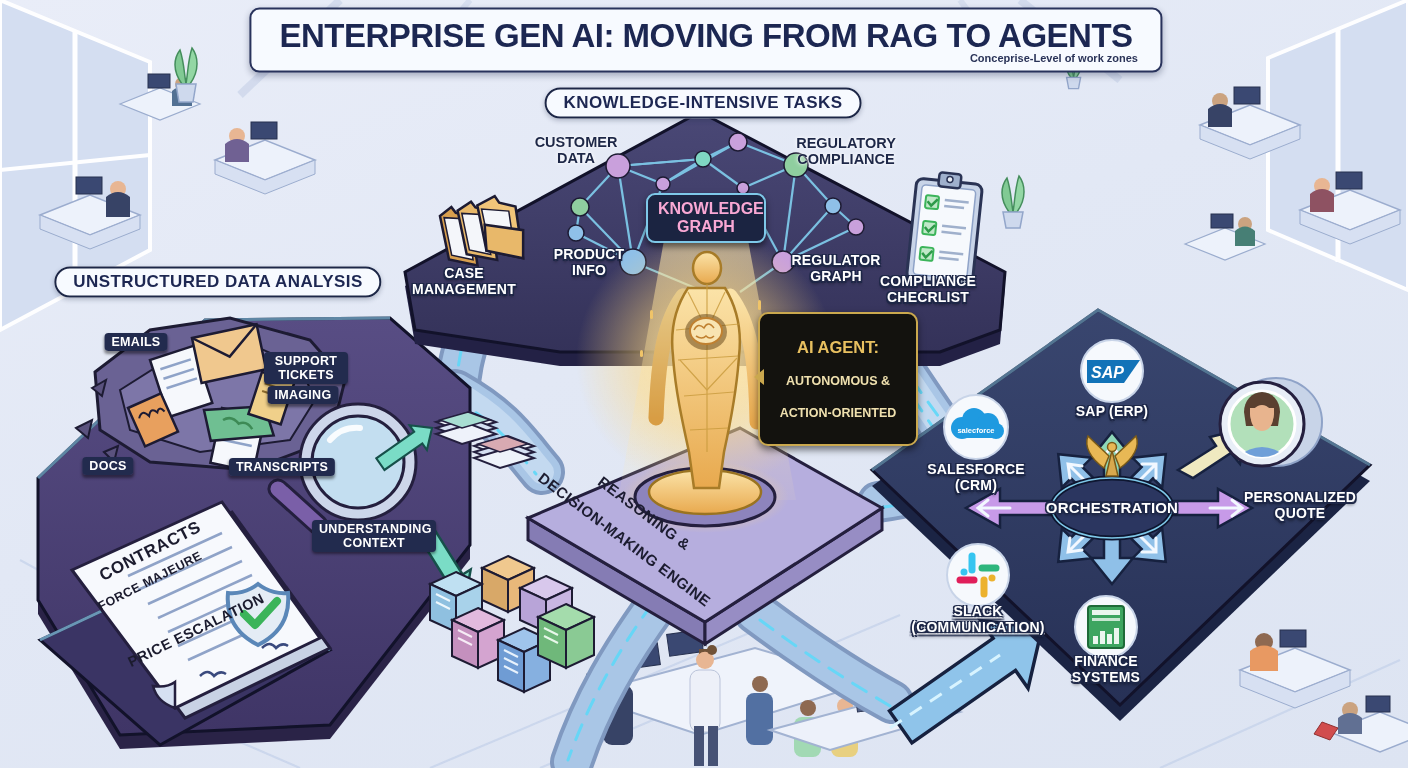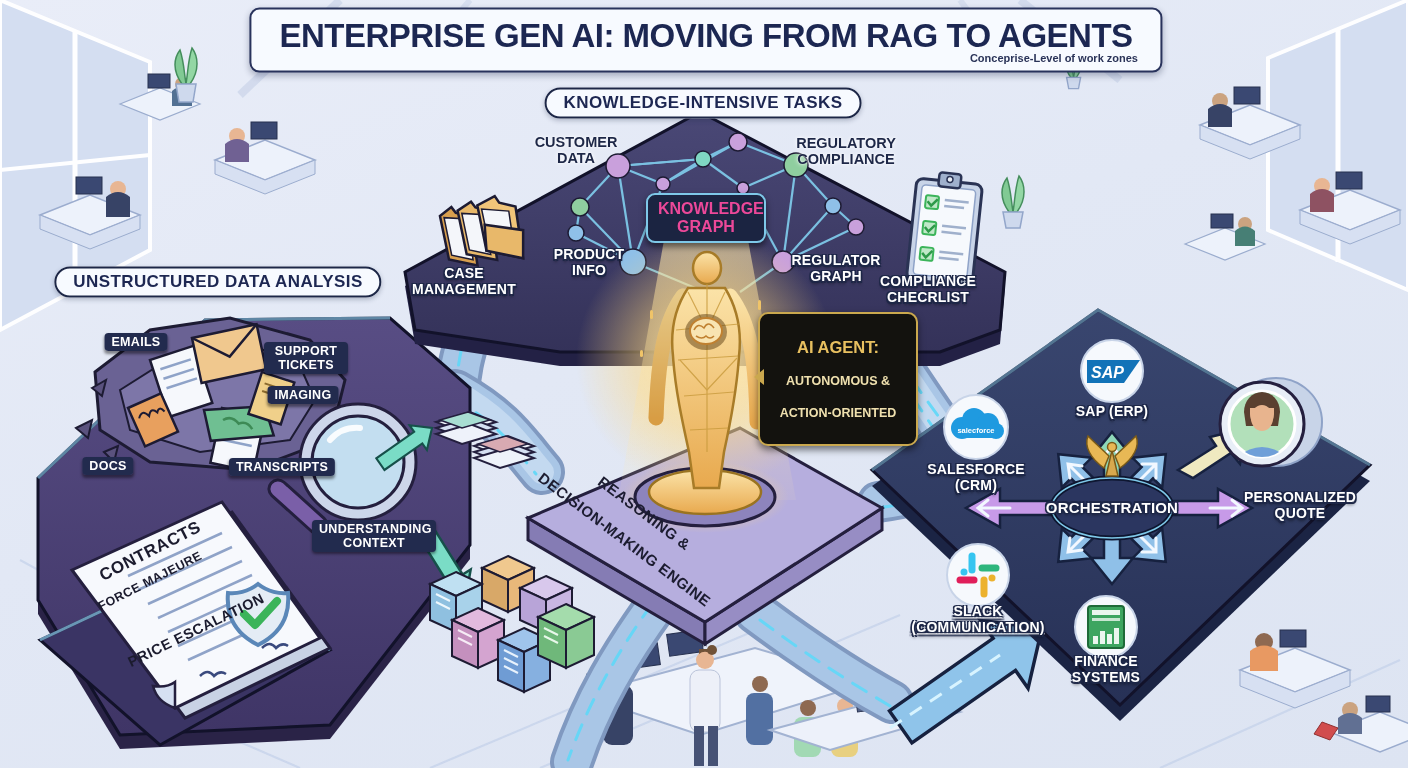--- a/index.html
+++ b/index.html
@@ -13,21 +13,21 @@
           box-shadow:0 2px 5px rgba(25,35,70,.28);}
   .title-box{background:#f7faff;border:2.5px solid #29335c;border-radius:10px;color:#1c2752;
           font-weight:bold;font-size:33px;letter-spacing:-.5px;padding:8px 28px 16px 28px;white-space:nowrap;
           box-shadow:0 3px 6px rgba(25,35,70,.3);text-align:center;}
   .subtitle{position:absolute;color:#2a3358;font-size:11px;font-weight:bold;white-space:nowrap;}
   .badge{background:#222b4e;color:#fff;font-weight:bold;font-size:12.5px;letter-spacing:.3px;
          padding:2px 7px;border-radius:4px;box-shadow:0 2px 3px rgba(0,0,0,.45);}
   .outline{color:#fff;font-weight:bold;font-size:14px;letter-spacing:.2px;
          text-shadow:-1.5px -1.5px 0 #1d2747,1.5px -1.5px 0 #1d2747,-1.5px 1.5px 0 #1d2747,1.5px 1.5px 0 #1d2747,0 2.5px 3px rgba(0,0,0,.5);}
   .navylbl{color:#1d2747;font-weight:bold;font-size:14.5px;text-shadow:0 0 5px rgba(255,255,255,.95),0 0 2px rgba(255,255,255,.9);}
-  .kg-box{background:#1b2441;border:2.5px solid #7ec8e8;border-radius:9px;color:#ec4899;font-weight:bold;
+  .kg-box{background:#1b2441;border:2.5px solid #7ec8e8;border-radius:9px;color:#f9a8d4;font-weight:bold;
           font-size:16px;padding:5px 10px;box-shadow:0 3px 6px rgba(0,0,0,.5);}
   .agent-badge{background:#13120e;border:2.5px solid #caa84e;border-radius:10px;color:#e8c878;
           padding:6px 12px;box-shadow:0 3px 7px rgba(0,0,0,.5);}
   .agent-badge .l1{font-weight:bold;font-size:16.5px;color:#e8c060;}
   .agent-badge .l2{font-weight:bold;font-size:12.5px;color:#efe0ae;}
   .agent-badge::before{content:"";position:absolute;left:-14px;top:42%;
           border:8px solid transparent;border-right:10px solid #caa84e;}
   .rot{transform-origin:center center;}
   .contract-txt{color:#1b1b2e;font-weight:bold;letter-spacing:.5px;}
 </style>
@@ -581,21 +581,21 @@
 
 <div class="lbl navylbl" style="left:576px;top:150px;width:100px;">CUSTOMER DATA</div>
 <div class="lbl navylbl" style="left:846px;top:151px;width:120px;">REGULATORY COMPLIANCE</div>
 <div class="lbl" style="left:706px;top:218px;"><span class="kg-box" style="display:inline-block;width:96px;">KNOWLEDGE GRAPH</span></div>
 <div class="lbl outline" style="left:589px;top:263px;width:82px;">PRODUCT INFO</div>
 <div class="lbl outline" style="left:836px;top:269px;width:110px;">REGULATOR GRAPH</div>
 <div class="lbl outline" style="left:464px;top:282px;width:130px;">CASE MANAGEMENT</div>
 <div class="lbl outline" style="left:928px;top:290px;width:116px;">COMPLIANCE CHECRLIST</div>
 
 <div class="lbl" style="left:124px;top:341px;padding-left:24px;"><span class="badge">EMAILS</span></div>
-<div class="lbl" style="left:306px;top:358px;border-radius:6px;"><span class="badge" style="display:inline-block;width:70px;">SUPPORT TICKETS</span></div>
+<div class="lbl" style="left:306px;top:368px;border-radius:6px;"><span class="badge" style="display:inline-block;width:70px;">SUPPORT TICKETS</span></div>
 <div class="lbl" style="left:303px;top:394px;"><span class="badge">IMAGING</span></div>
 <div class="lbl" style="left:108px;top:465px;"><span class="badge">DOCS</span></div>
 <div class="lbl" style="left:282px;top:466px;"><span class="badge">TRANSCRIPTS</span></div>
 <div class="lbl" style="left:374px;top:536px;"><span class="badge" style="display:inline-block;width:110px;">UNDERSTANDING CONTEXT</span></div>
 
 <div class="lbl contract-txt rot" style="left:150px;top:551px;font-size:17px;transform:translate(-50%,-50%) rotate(-27deg);">CONTRACTS</div>
 <div class="lbl contract-txt rot" style="left:150px;top:581px;font-size:12.5px;transform:translate(-50%,-50%) rotate(-27deg);">FORCE MAJEURE</div>
 <div class="lbl contract-txt rot" style="left:196px;top:630px;font-size:14.5px;transform:translate(-50%,-50%) rotate(-26deg);">PRICE ESCALATION</div>
 
 <div class="lbl" style="left:838px;top:379px;">

